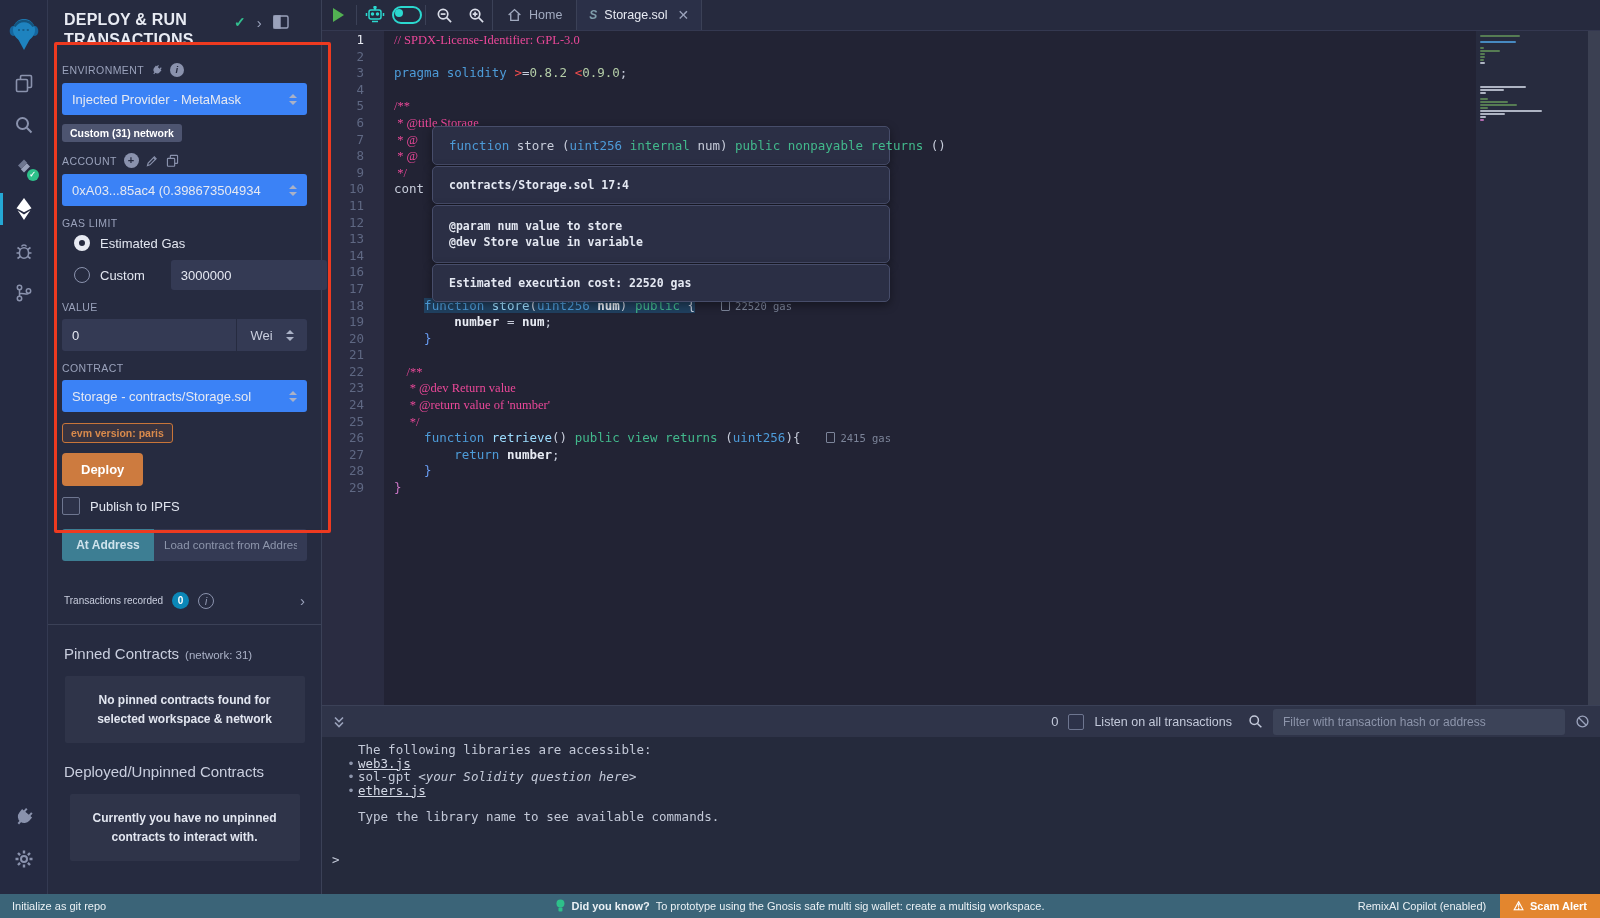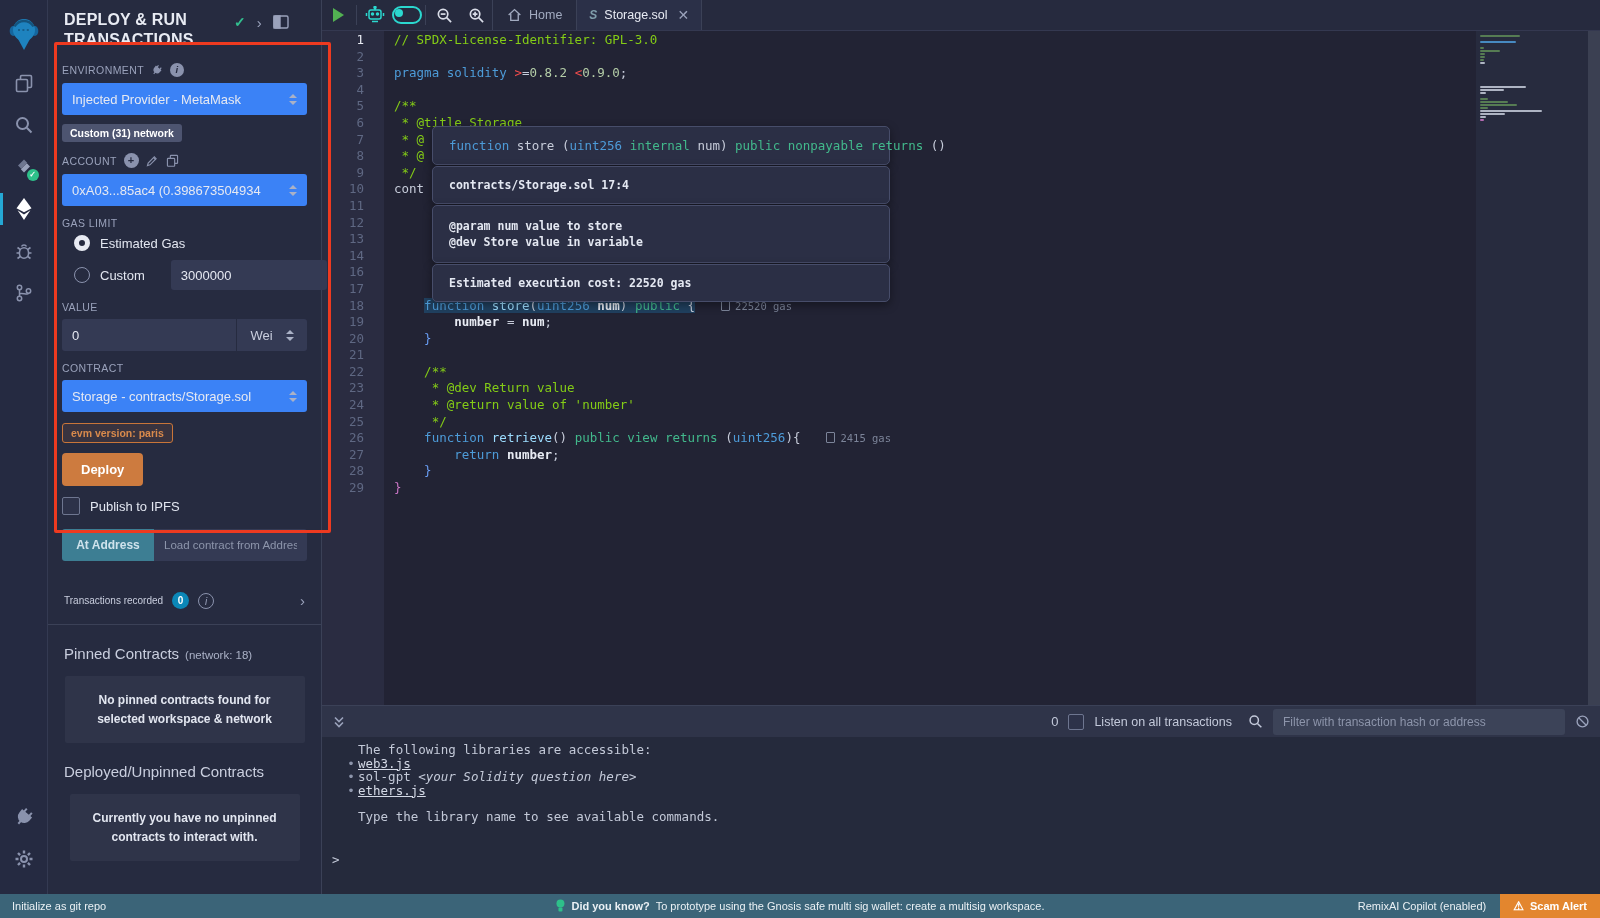--- a/index.html
+++ b/index.html
@@ -74,21 +74,21 @@
 
   #editor{position:absolute;top:30px;left:0;right:0;height:675px;overflow:hidden;background:#222334;}
   .gutter-col{position:absolute;left:0;top:0;bottom:0;width:62px;background:#2a2c41;}
   .mini-col{position:absolute;right:12px;top:0;bottom:0;width:112px;background:#272b3e;}
   .scroll-col{position:absolute;right:0;top:0;bottom:0;width:12px;background:#3b4052;}
   #code-lines{position:absolute;left:0;top:2px;right:124px;font-family:"DejaVu Sans Mono",monospace;font-size:12.5px;line-height:16.6px;z-index:1;}
   .code-line{display:flex;}
   .ln{width:62px;padding-right:20px;box-sizing:border-box;text-align:right;color:#5f6883;flex:none;}
   .ln.active{color:#e8ebf3;}
   .lc{padding-left:10px;min-height:16.6px;white-space:pre;}
-  .c-cm{color:#84cc16;}
+  .c-cm{color:#ec4899;font-family:Liberation Serif, serif;}
   .c-kw{color:#4d9bd8;}
   .c-fn{color:#9cdcfe;}
   .c-gr{color:#42b98c;}
   .c-nm{color:#b5cea8;}
   .c-rd{color:#f14c4c;}
   .c-pl{color:#c7ccda;}
   .c-bd{color:#e8ebf3;font-weight:bold;}
   .c-mg{color:#cc76c7;}
   .c-bl{color:#6a9ef5;}
   .c-sel{background:#20405f;}
@@ -307,21 +307,21 @@
     <div class="tx-row">
       <span class="tx-label">Transactions recorded</span>
       <span class="badge-count">0</span>
       <span class="info-out">i</span>
       <span class="grow"></span>
       <span class="chev">›</span>
     </div>
 
     <div class="subhead">
       <span>Pinned Contracts</span>
-      <small>(network: 18)</small>
+      <small>(network: 31)</small>
     </div>
     <div class="empty-box" style="max-width:200px;margin-left:auto;margin-right:auto;">No pinned contracts found for selected workspace &amp; network</div>
 
     <div class="subhead">
       <span>Deployed/Unpinned Contracts</span>
     </div>
     <div class="empty-box" style="max-width:190px;margin-left:auto;margin-right:auto;">Currently you have no unpinned contracts to interact with.</div>
   </section>
 
   <div id="hl-rect"></div>

